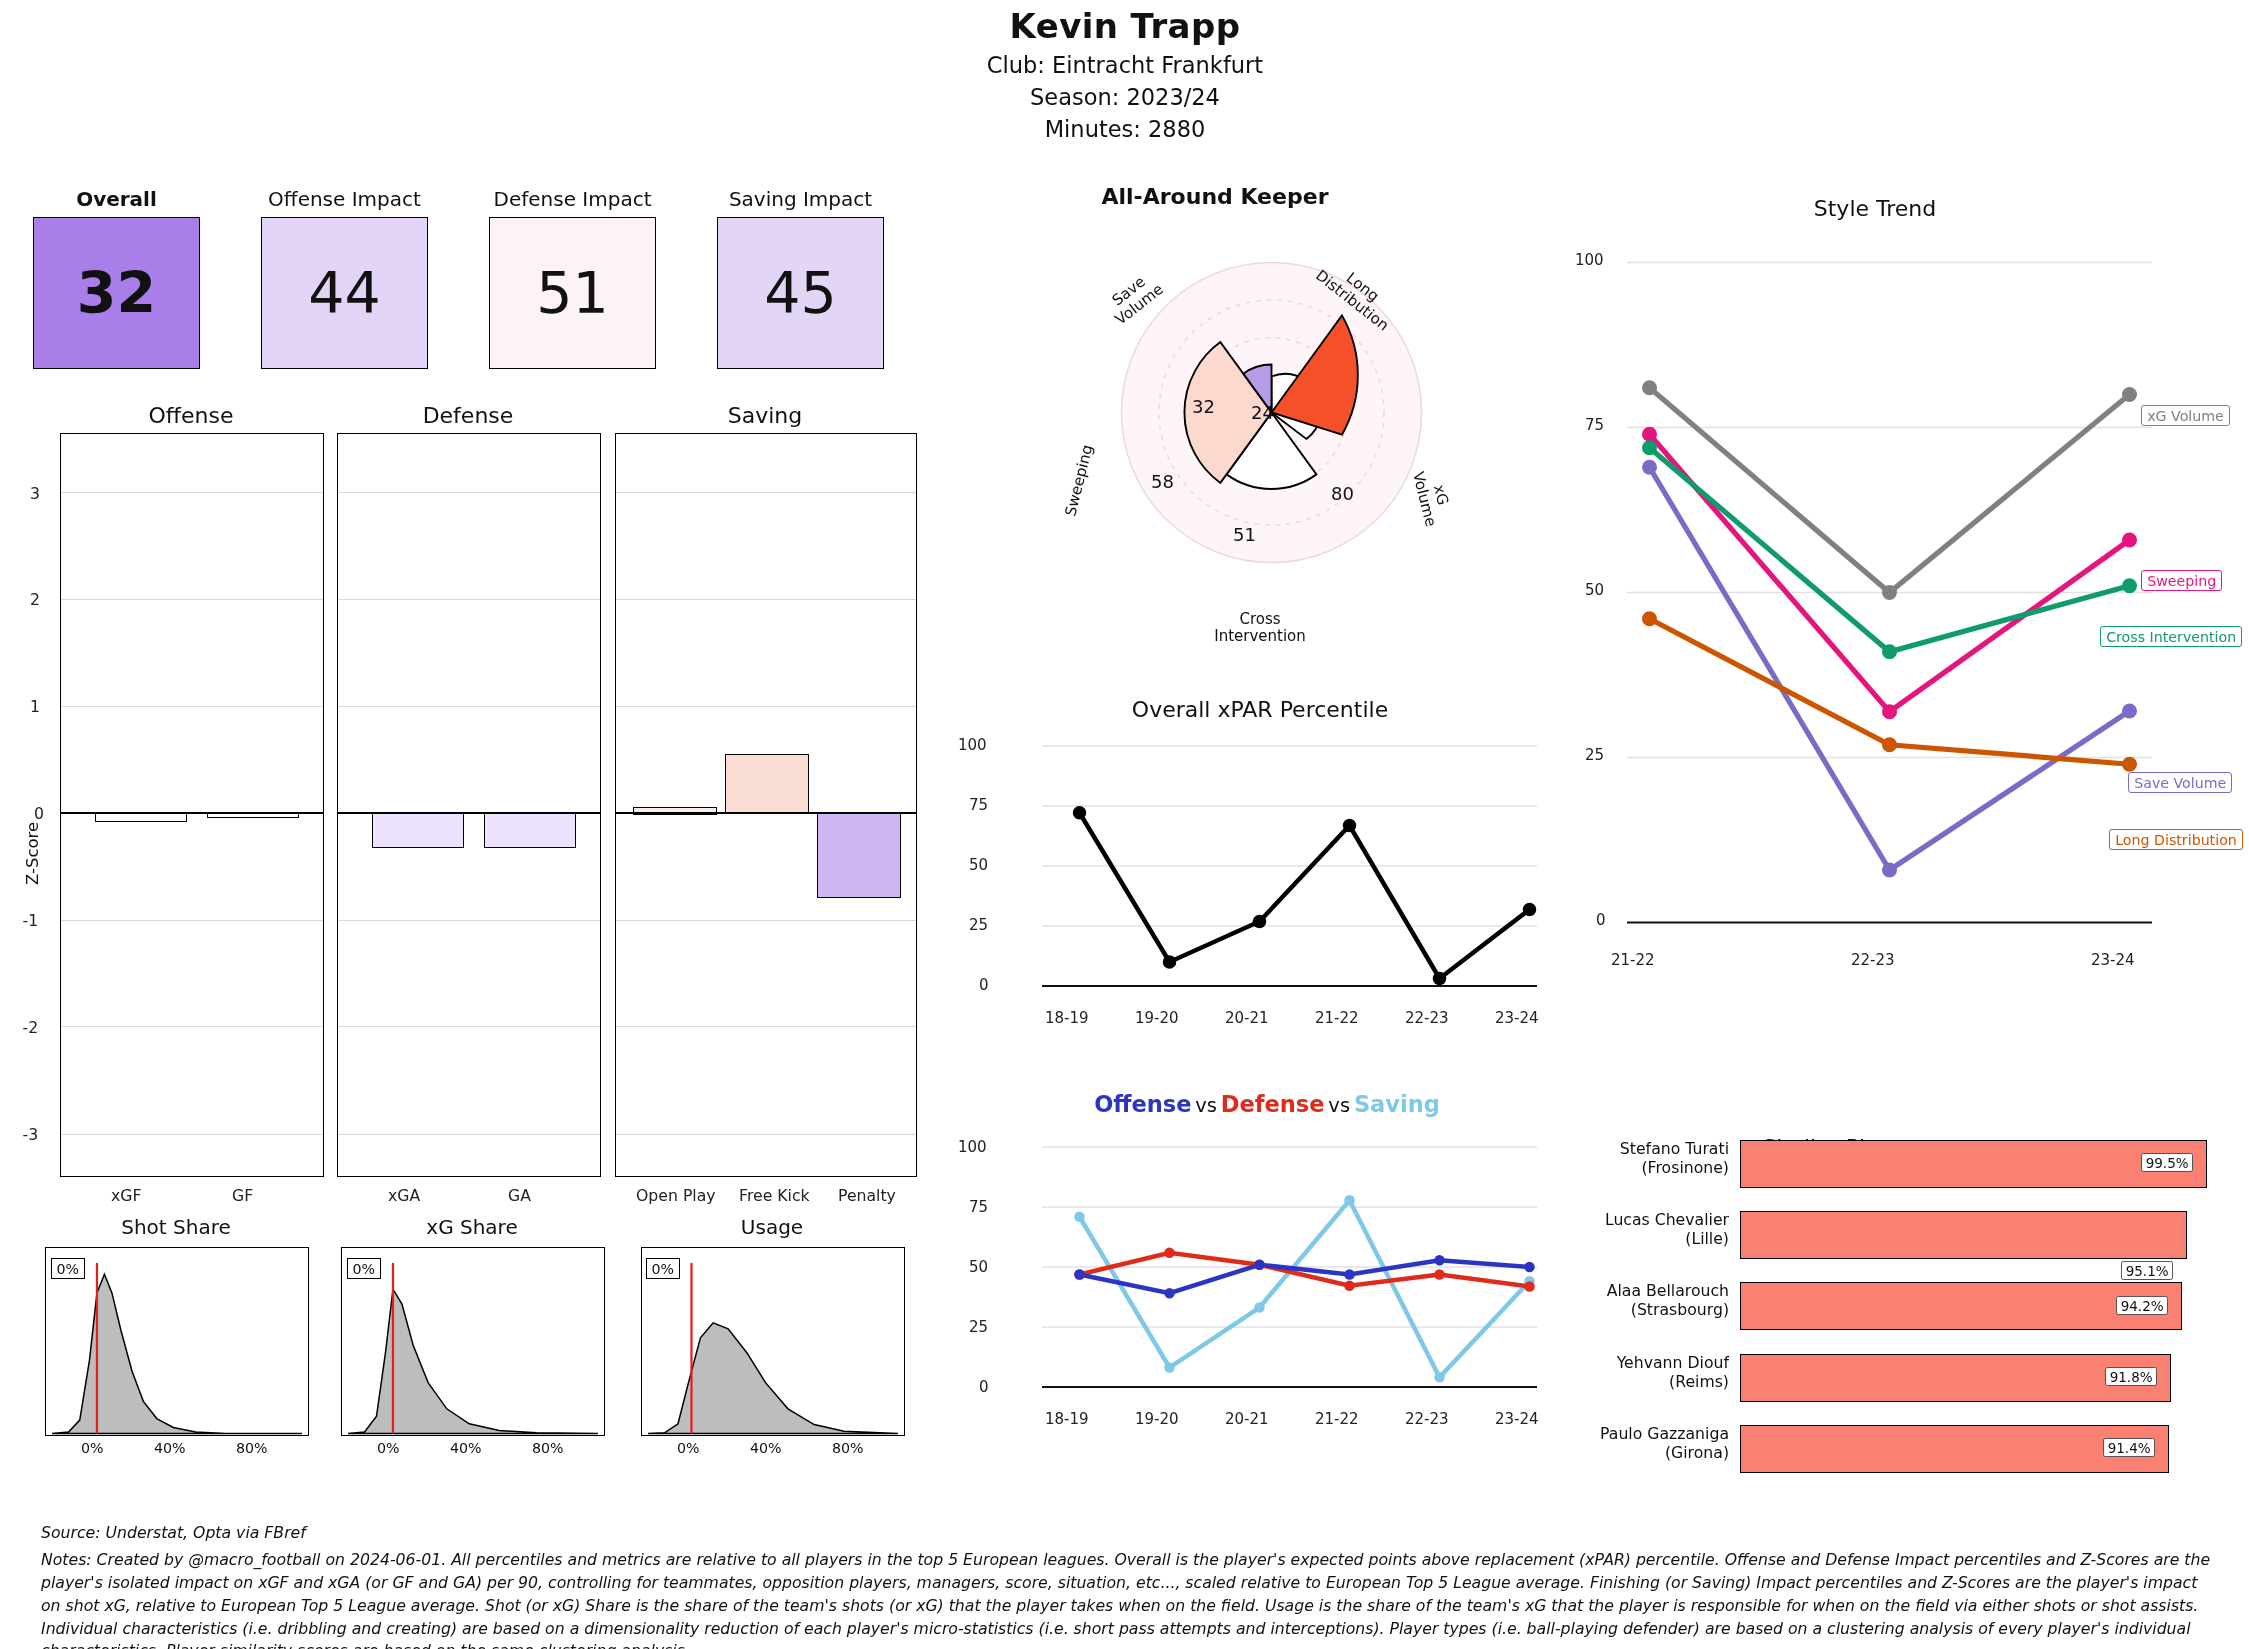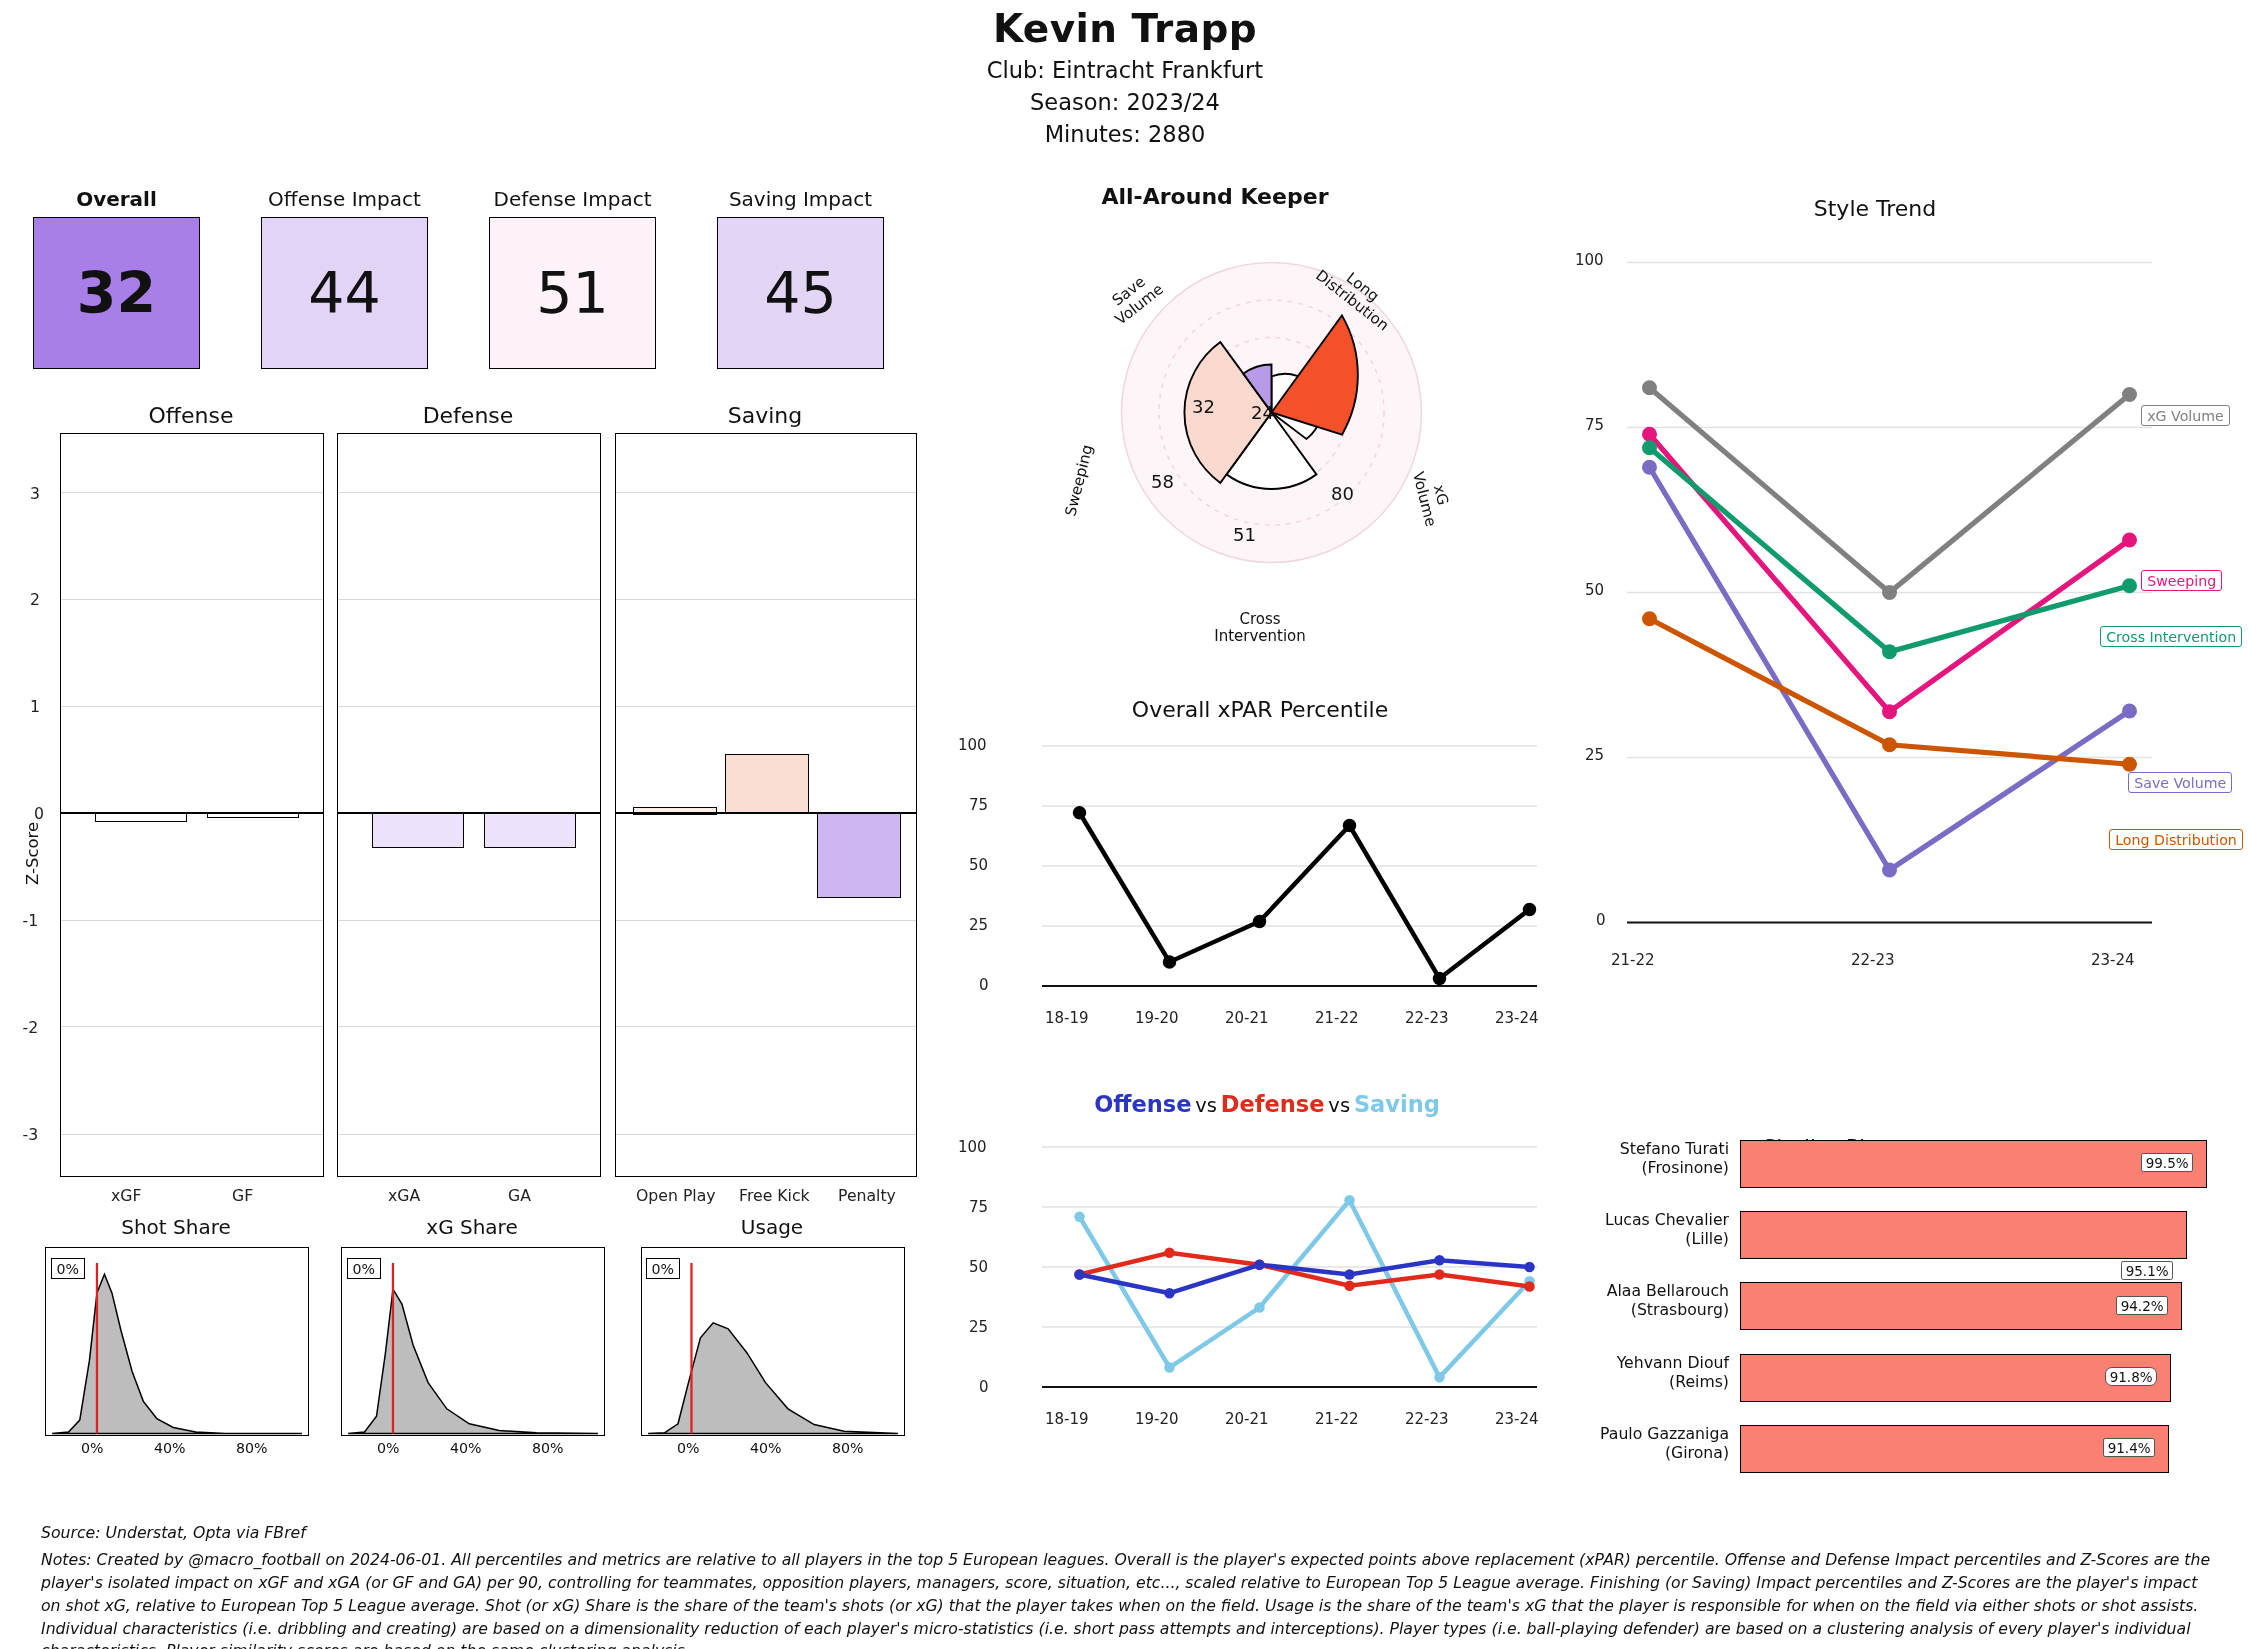--- a/index.html
+++ b/index.html
@@ -4,21 +4,21 @@
 <style>
   html,body{margin:0;padding:0;}
   body{
     width:2250px;height:1650px;background:#ffffff;
     font-family:"DejaVu Sans", sans-serif;
     color:#111;overflow:hidden;position:relative;
   }
   .abs{position:absolute;}
   
   #header{top:6px;left:0;width:2250px;text-align:center;}
-  #player-name{font-size:39px;font-weight:bold;letter-spacing:0.4px;}
+  #player-name{font-size:34px;font-weight:bold;letter-spacing:0.4px;}
   .hdr-line{font-size:22.5px;margin-top:6px;}
   
   .card-wrap{position:absolute;text-align:center;}
   .card-title{font-size:20px;margin-bottom:6px;}
   .card-title.bold{font-weight:bold;}
   .card-box{width:165px;height:150px;border:1.5px solid #000;display:flex;align-items:center;justify-content:center;}
   .card-val{font-size:57px;}
   .card-val.bold{font-weight:bold;}
   
   .panel-title{font-size:22px;text-align:center;}
@@ -364,21 +364,21 @@
   <span>(Strasbourg)</span>
 </div>
 <div class="sp-bar" style="left:1740px;top:1282px;width:440px;height:46px;"></div>
 <div class="sp-pct" style="left:2116px;top:1296px;">94.2%</div>
 
 <div class="sp-name" style="left:1500px;top:1354px;width:229px;">
   <span>Yehvann Diouf</span><br>
   <span>(Reims)</span>
 </div>
 <div class="sp-bar" style="left:1740px;top:1354px;width:429px;height:46px;"></div>
-<div class="sp-pct" style="left:2105px;top:1367px;border-radius:7px;">91.8%</div>
+<div class="sp-pct" style="left:2105px;top:1367px;">91.8%</div>
 
 <div class="sp-name" style="left:1500px;top:1425px;width:229px;">
   <span>Paulo Gazzaniga</span><br>
   <span>(Girona)</span>
 </div>
 <div class="sp-bar" style="left:1740px;top:1425px;width:427px;height:46px;"></div>
 <div class="sp-pct" style="left:2103px;top:1438px;">91.4%</div>
 
 <div id="footer">
   <div id="source">Source: Understat, Opta via FBref</div>

